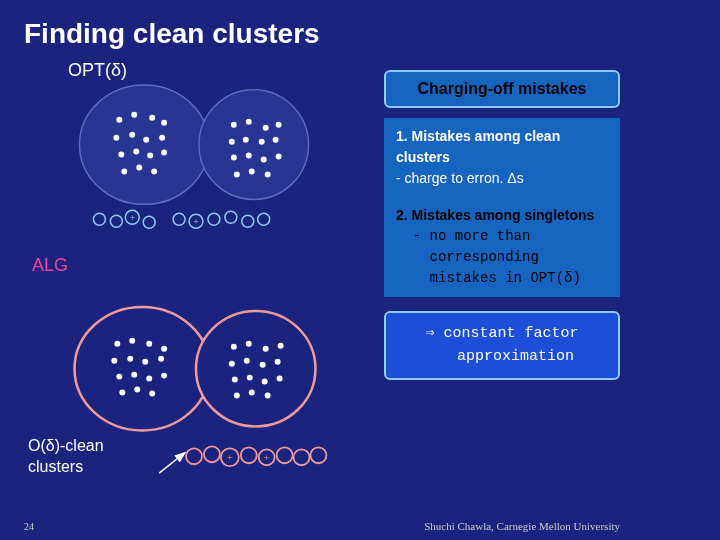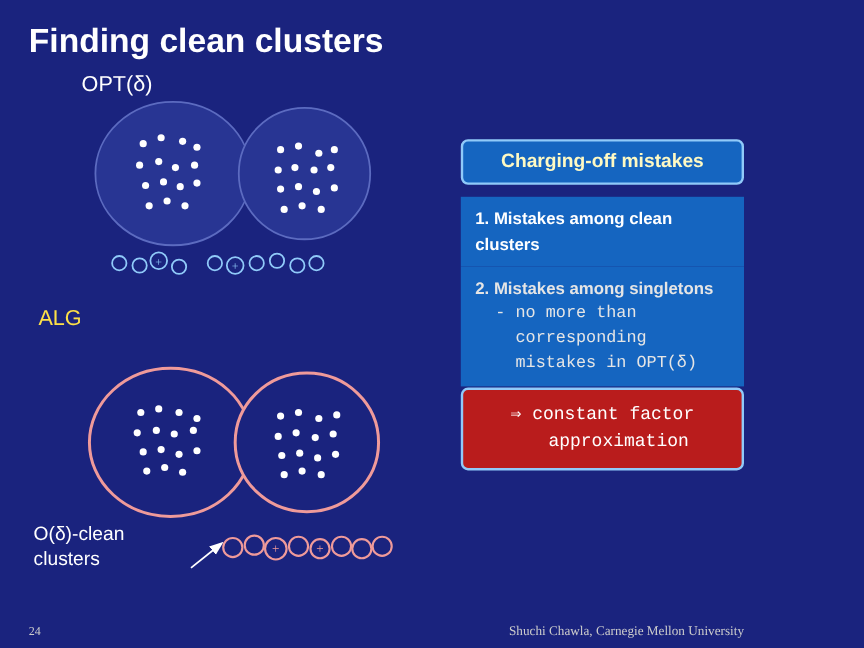--- a/index.html
+++ b/index.html
@@ -64,21 +64,21 @@
       font-family: Arial, sans-serif;
       margin-left: 36px;
     }
 
     
     .alg-label {
       position: absolute;
       top: 195px;
       left: 8px;
       font-size: 18px;
-      color: #fde047;
+      color: #ec4899;
       font-family: Arial, sans-serif;
     }
 
     
     .oclean-label {
       position: absolute;
       bottom: 40px;
       left: 4px;
       font-size: 16px;
       color: #fff;
@@ -98,49 +98,48 @@
 
     
     .charging-off-box {
       background: #1565c0;
       border: 2px solid #90caf9;
       border-radius: 6px;
       padding: 8px 12px;
       margin-bottom: 10px;
       font-size: 16px;
       font-weight: bold;
-      color: #fef9c3;
+      color: #000000;
       text-align: center;
       font-family: Arial, sans-serif;
-      margin-top: 46px;
     }
 
     .mistakes-box {
       background: #1565c0;
       border: none;
       padding: 8px 12px;
       font-size: 14px;
       color: #fff;
       line-height: 1.5;
       font-family: Arial, sans-serif;
     }
 
     .mistakes-box2 {
       background: #1565c0;
       border: none;
       padding: 8px 12px;
-      margin-bottom: 1px;
+      margin-bottom: 14px;
       font-size: 14px;
-      color: #e5e5e5;
+      color: #000000;
       line-height: 1.5;
       font-family: Arial, sans-serif;
     }
 
     .implication-box {
-      background: #b91c1c;
+      background: #1d4ed8;
       border: 2px solid #90caf9;
       border-radius: 6px;
       padding: 10px 12px;
       font-size: 15px;
       color: #fff;
       font-family: 'Courier New', monospace;
       text-align: center;
       line-height: 1.5;
     }
 
@@ -286,20 +285,21 @@
     </div>
 
     <div class="text-area">
 
       <div class="charging-off-box">
         <span>Charging-off mistakes</span>
       </div>
 
       <div class="mistakes-box">
         <div style="font-weight:bold;">1. Mistakes among clean clusters</div>
+        <div>  - charge to erron. Δs</div>
       </div>
 
       <div class="mistakes-box2">
         <div style="font-weight:bold;">2. Mistakes among singletons</div>
         <div style="white-space:pre;font-family:Liberation Mono, monospace;">  - no more than
     corresponding
     mistakes in OPT(δ)</div>
       </div>
 
       <div class="implication-box">

